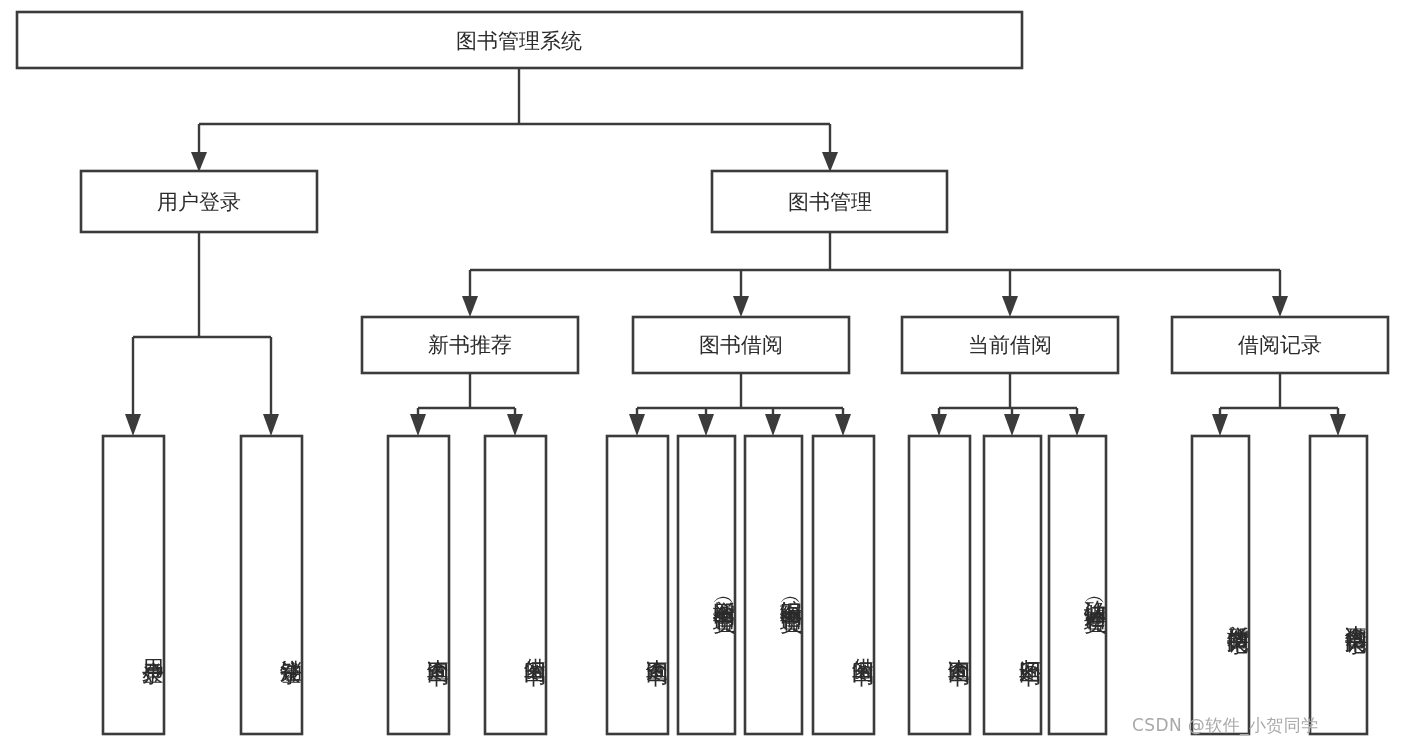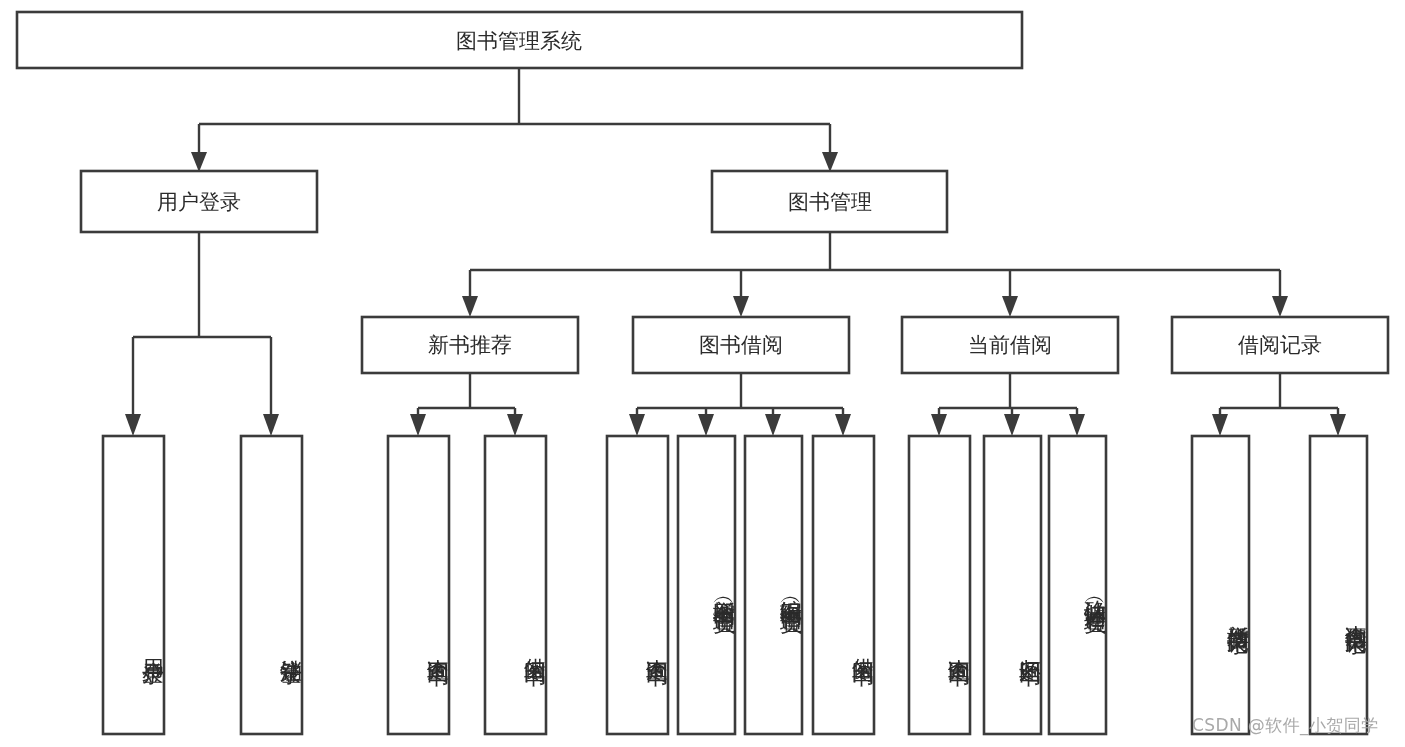--- a/index.html
+++ b/index.html
@@ -205,15 +205,15 @@
   <div class="label-vertical" style="left:909px; top:436px; width:61px; height:298px; padding-top:60px;">查询图书</div>
 
   <div class="label-vertical" style="left:984px; top:436px; width:57px; height:298px; padding-top:60px;">归还图书</div>
 
   <div class="label-vertical" style="left:1049px; top:436px; width:57px; height:298px; padding-top:6px;">确认归还（管理员）</div>
 
   <div class="label-vertical" style="left:1192px; top:436px; width:57px; height:298px; padding-top:28px;">新增借阅记录</div>
 
   <div class="label-vertical" style="left:1310px; top:436px; width:57px; height:298px; padding-top:28px;">查询借阅记录</div>
 
-  <div class="watermark" style="left:1192px; top:714px;">CSDN @软件_小贺同学</div>
+  <div class="watermark" style="left:1132px; top:714px;">CSDN @软件_小贺同学</div>
 
 </div>
 
 </body></html>

